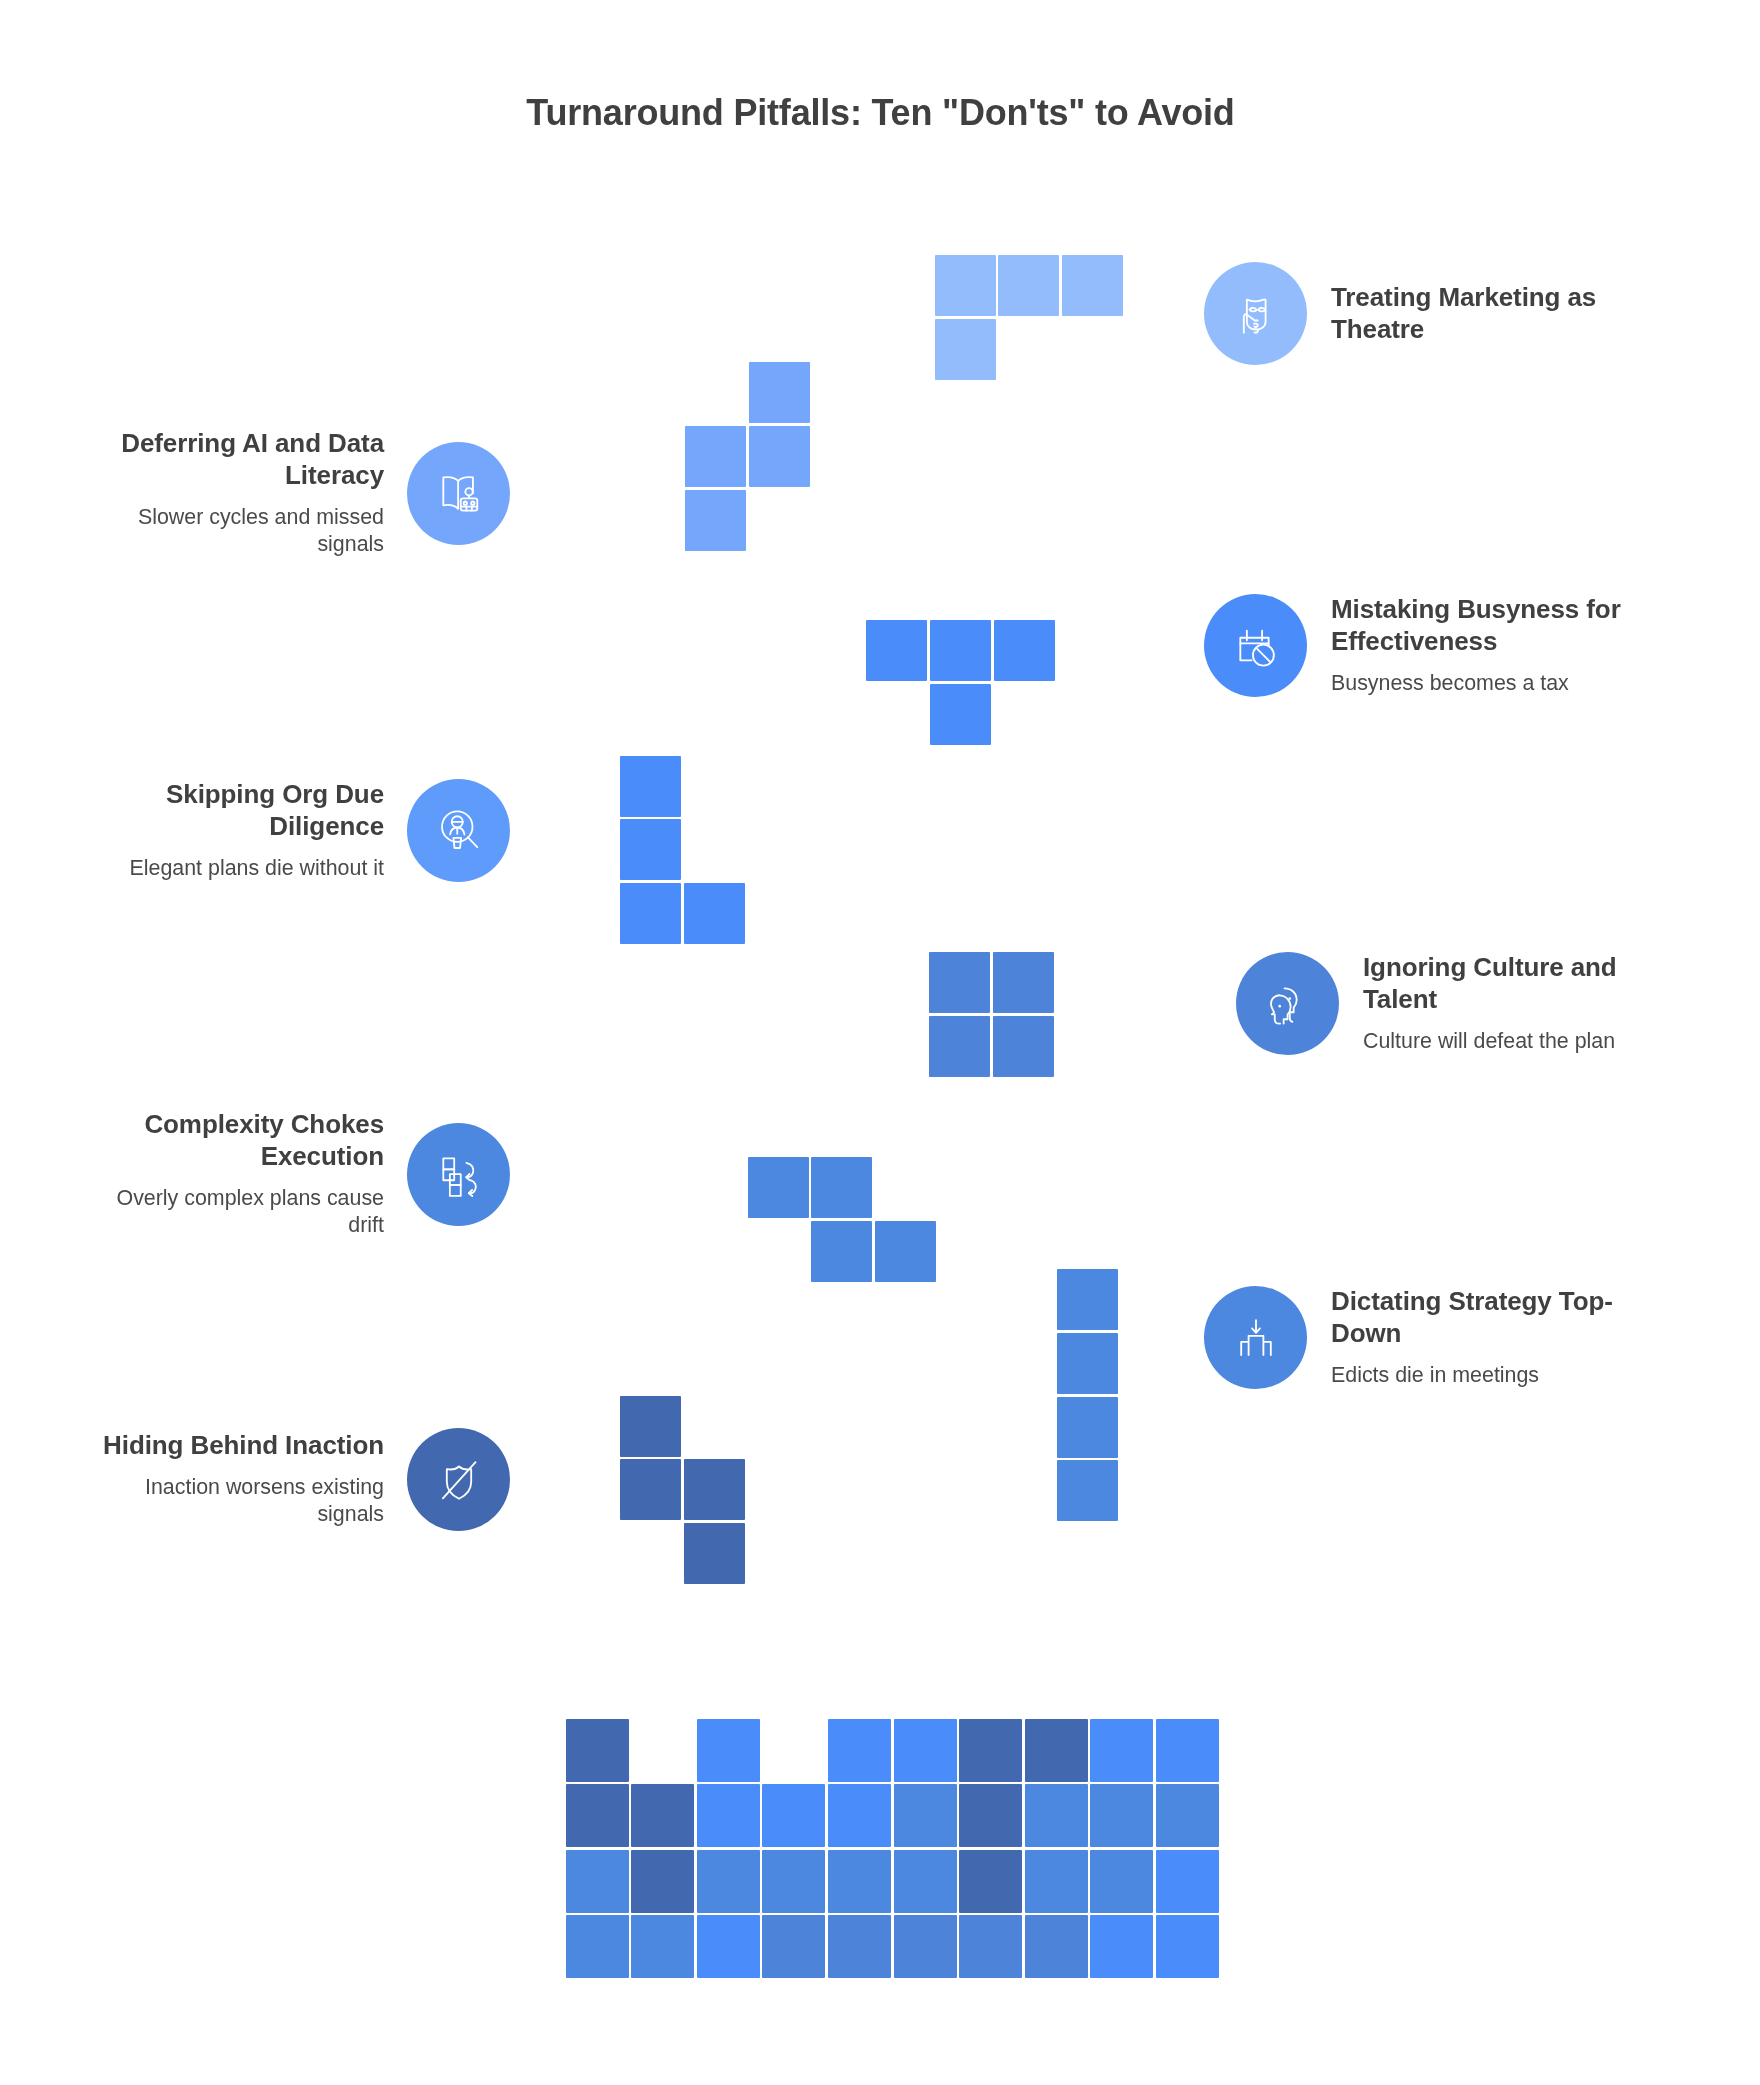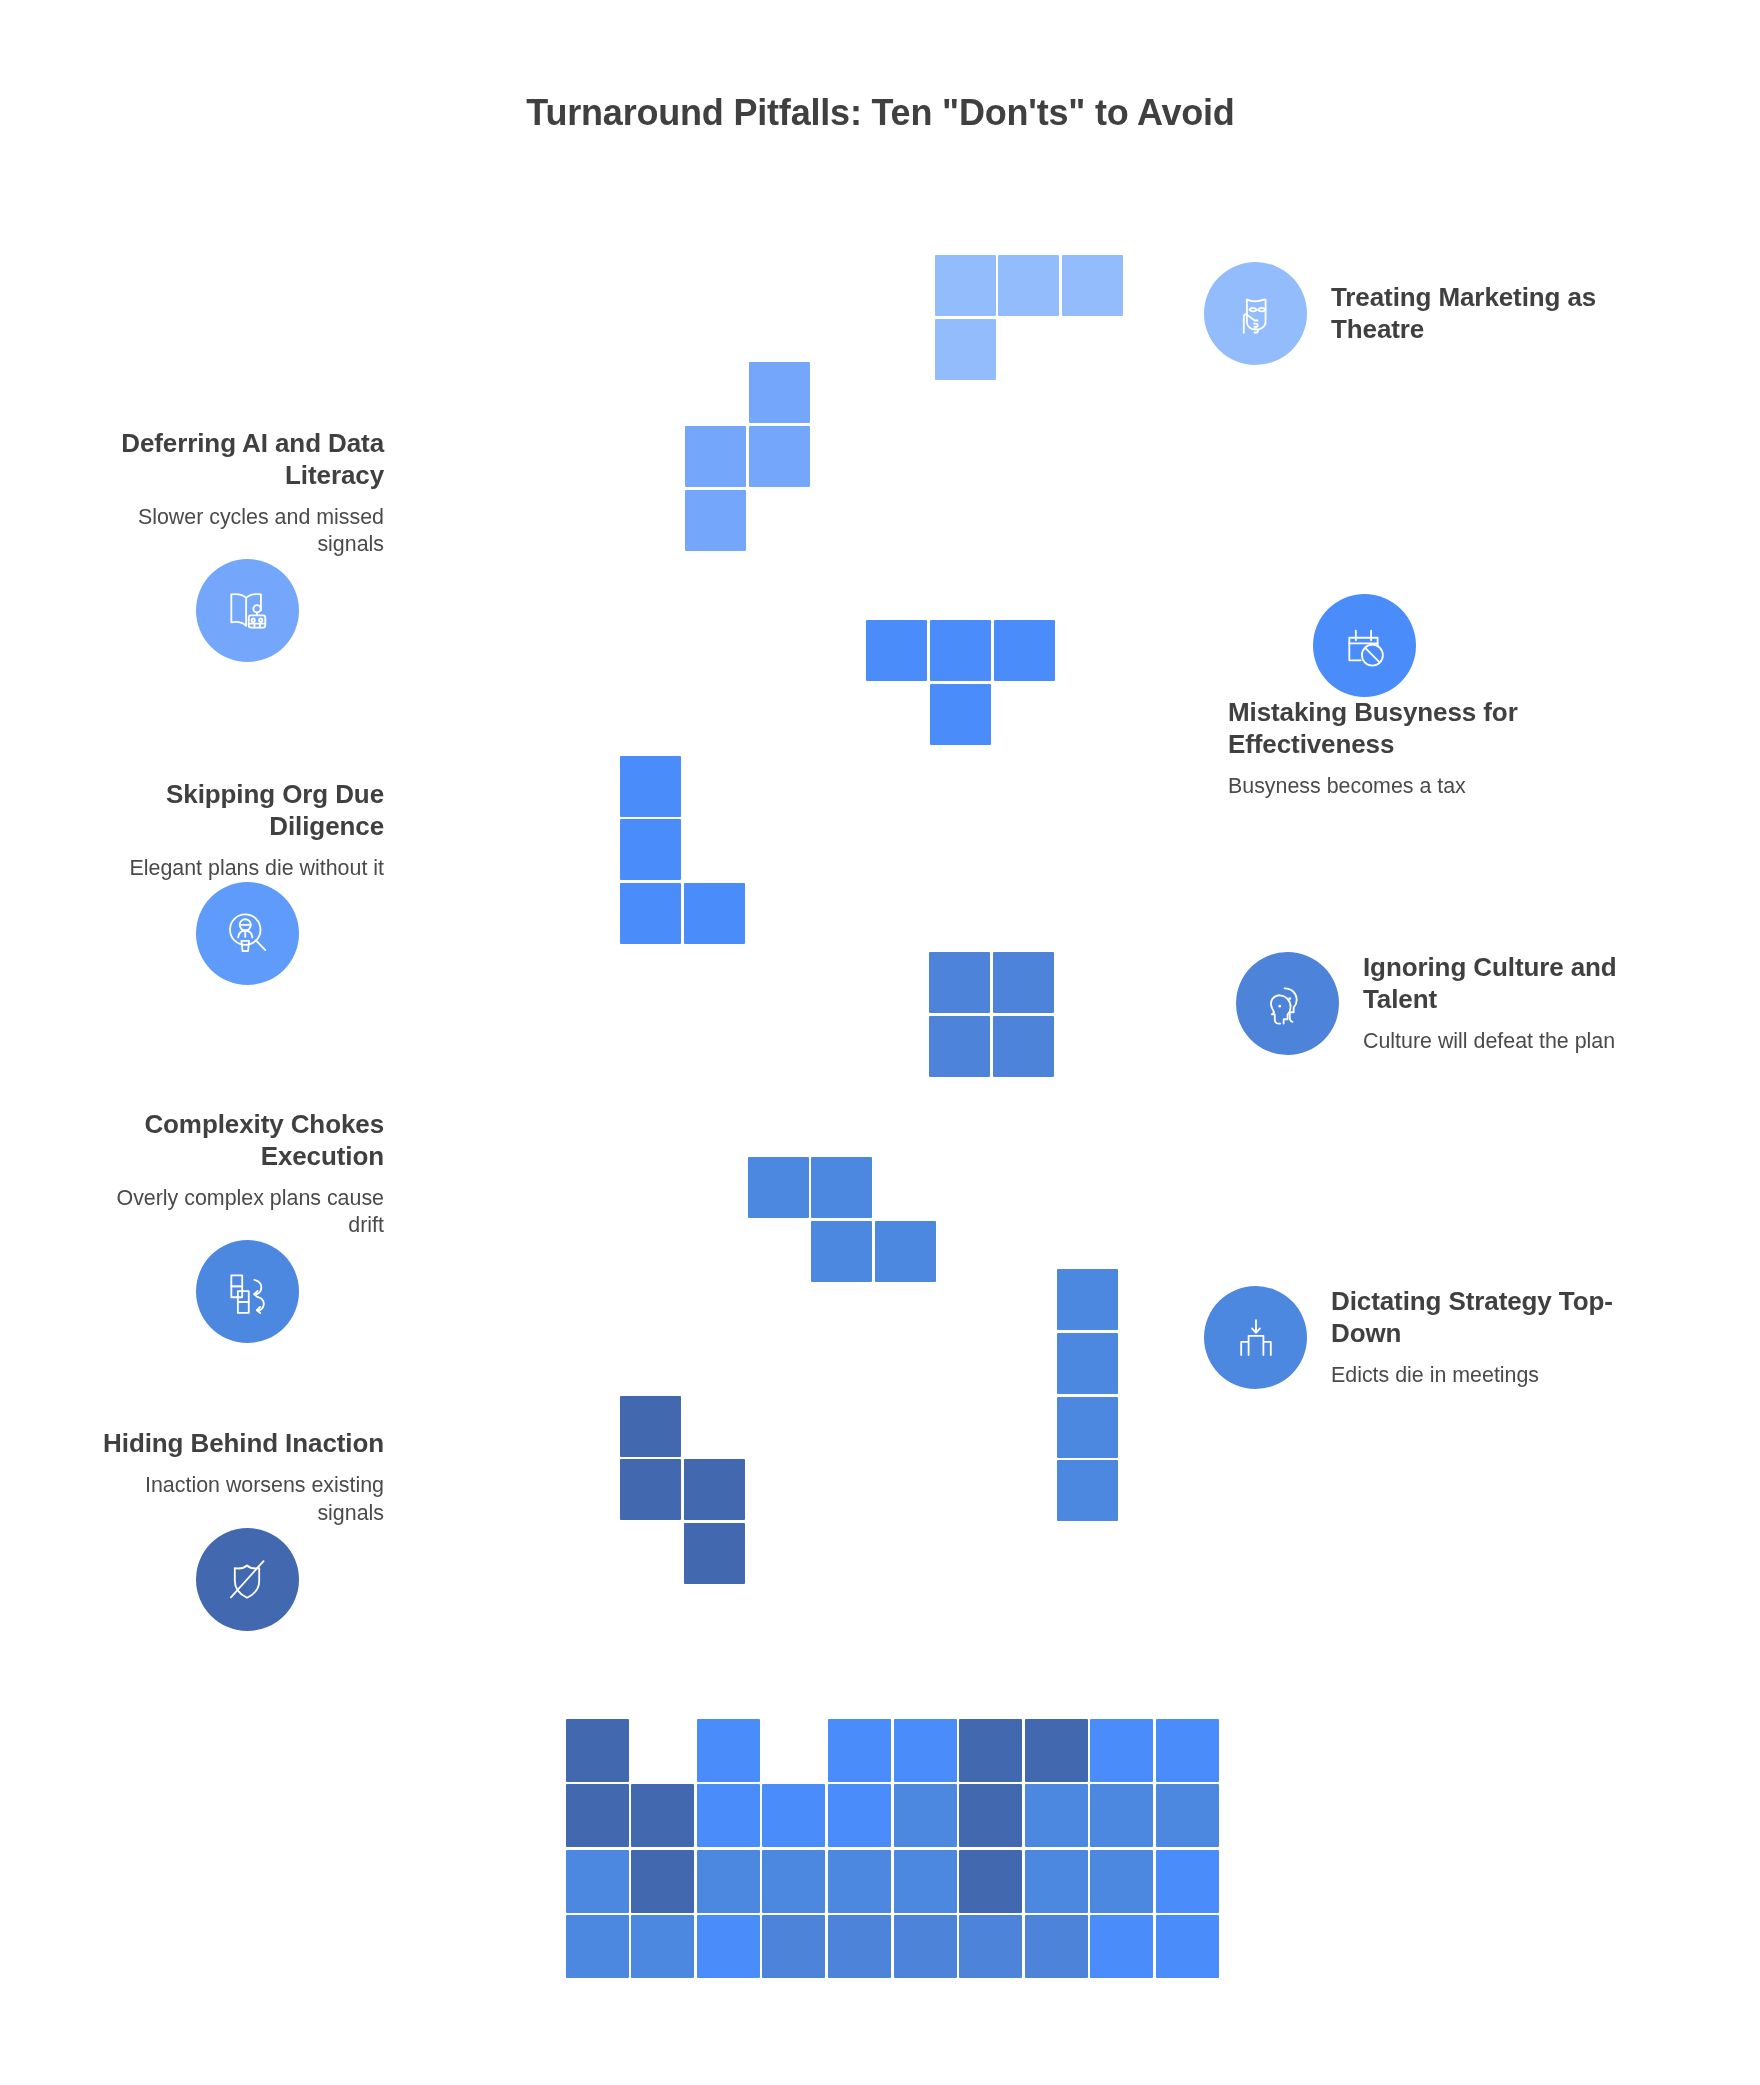--- a/index.html
+++ b/index.html
@@ -18,21 +18,21 @@
     font-size:36px; font-weight:bold; color:#404040;
     letter-spacing:-0.2px;
   }
 
   
   #playfield { position:absolute; left:0; top:0; width:1761px; height:2086px; }
   .cell { position:absolute; border-radius:0.9px; }
 
   
   .feature { position:absolute; display:flex; align-items:center; }
-  .feature.left  { flex-direction:column; }
+  .feature.left  { flex-direction:row; }
   .feature.right { flex-direction:row; }
   .ftext { width:297px; }
   .feature.left  .ftext { text-align:right; margin-right:23px; }
   .feature.right .ftext { text-align:left;  margin-left:24px; }
   .ftitle {
     font-size:26px; font-weight:bold; color:#404040;
     line-height:1.22; letter-spacing:-0.1px;
   }
   .fdesc {
     font-size:21.4px; color:#4a4a4a; line-height:1.3;
@@ -197,21 +197,21 @@
       <path d="M33.5 26 C36 23 40 23.2 41.8 26.4 C39.2 28.8 35.2 28.6 33.5 26 Z" stroke="#ffffff" stroke-width="2.1" fill="none" stroke-linecap="round" stroke-linejoin="round"></path>
       <path d="M17 52.5 L17 34 C17 31.5 19.5 30.5 21 32 L29.5 38.5 L33 38.5" stroke="#ffffff" stroke-width="2.1" fill="none" stroke-linecap="round" stroke-linejoin="round"></path>
       <path d="M28.8 42.2 C32.2 41.5 33.5 43 33 44.4 C32.5 45.8 30.5 46 29.2 45.6" stroke="#ffffff" stroke-width="2.1" fill="none" stroke-linecap="round" stroke-linejoin="round"></path>
       <path d="M29.2 48.5 C32.5 48 33.8 49.5 33.2 51 C32.6 52.4 30.5 52.6 29.2 52.2" stroke="#ffffff" stroke-width="2.1" fill="none" stroke-linecap="round" stroke-linejoin="round"></path>
     </svg>
       </div>
       <div class="ftext">
         <div class="ftitle">Treating Marketing as Theatre</div>
       </div>
     </div>
-    <div class="feature right" style="left: 1204px; top: 594px; flex-direction: column;">
+    <div class="feature right" style="left: 1204px; top: 594px;">
       <div class="fbadge" style="background: rgb(74, 141, 250);">
         <svg width="54" height="54" viewBox="0 0 62 62">
       <path d="M13 21.5 L45.5 21.5 L45.5 31 M13 21.5 L13 47.5 L26 47.5" stroke="#ffffff" stroke-width="2.1" fill="none" stroke-linecap="round" stroke-linejoin="round"></path>
       <path d="M13 28 L45.5 28" stroke="#ffffff" stroke-width="2.1" fill="none" stroke-linecap="round" stroke-linejoin="round"></path>
       <path d="M20.5 13.5 L20.5 24.5 M38 13.5 L38 24.5" stroke="#ffffff" stroke-width="2.1" fill="none" stroke-linecap="round" stroke-linejoin="round"></path>
       <circle cx="39.5" cy="41.5" r="12" stroke="#ffffff" stroke-width="2.1" fill="none" stroke-linecap="round" stroke-linejoin="round"></circle>
       <path d="M31.5 33.5 L47.5 49.5" stroke="#ffffff" stroke-width="2.1" fill="none" stroke-linecap="round" stroke-linejoin="round"></path>
     </svg>
       </div>
       <div class="ftext">

